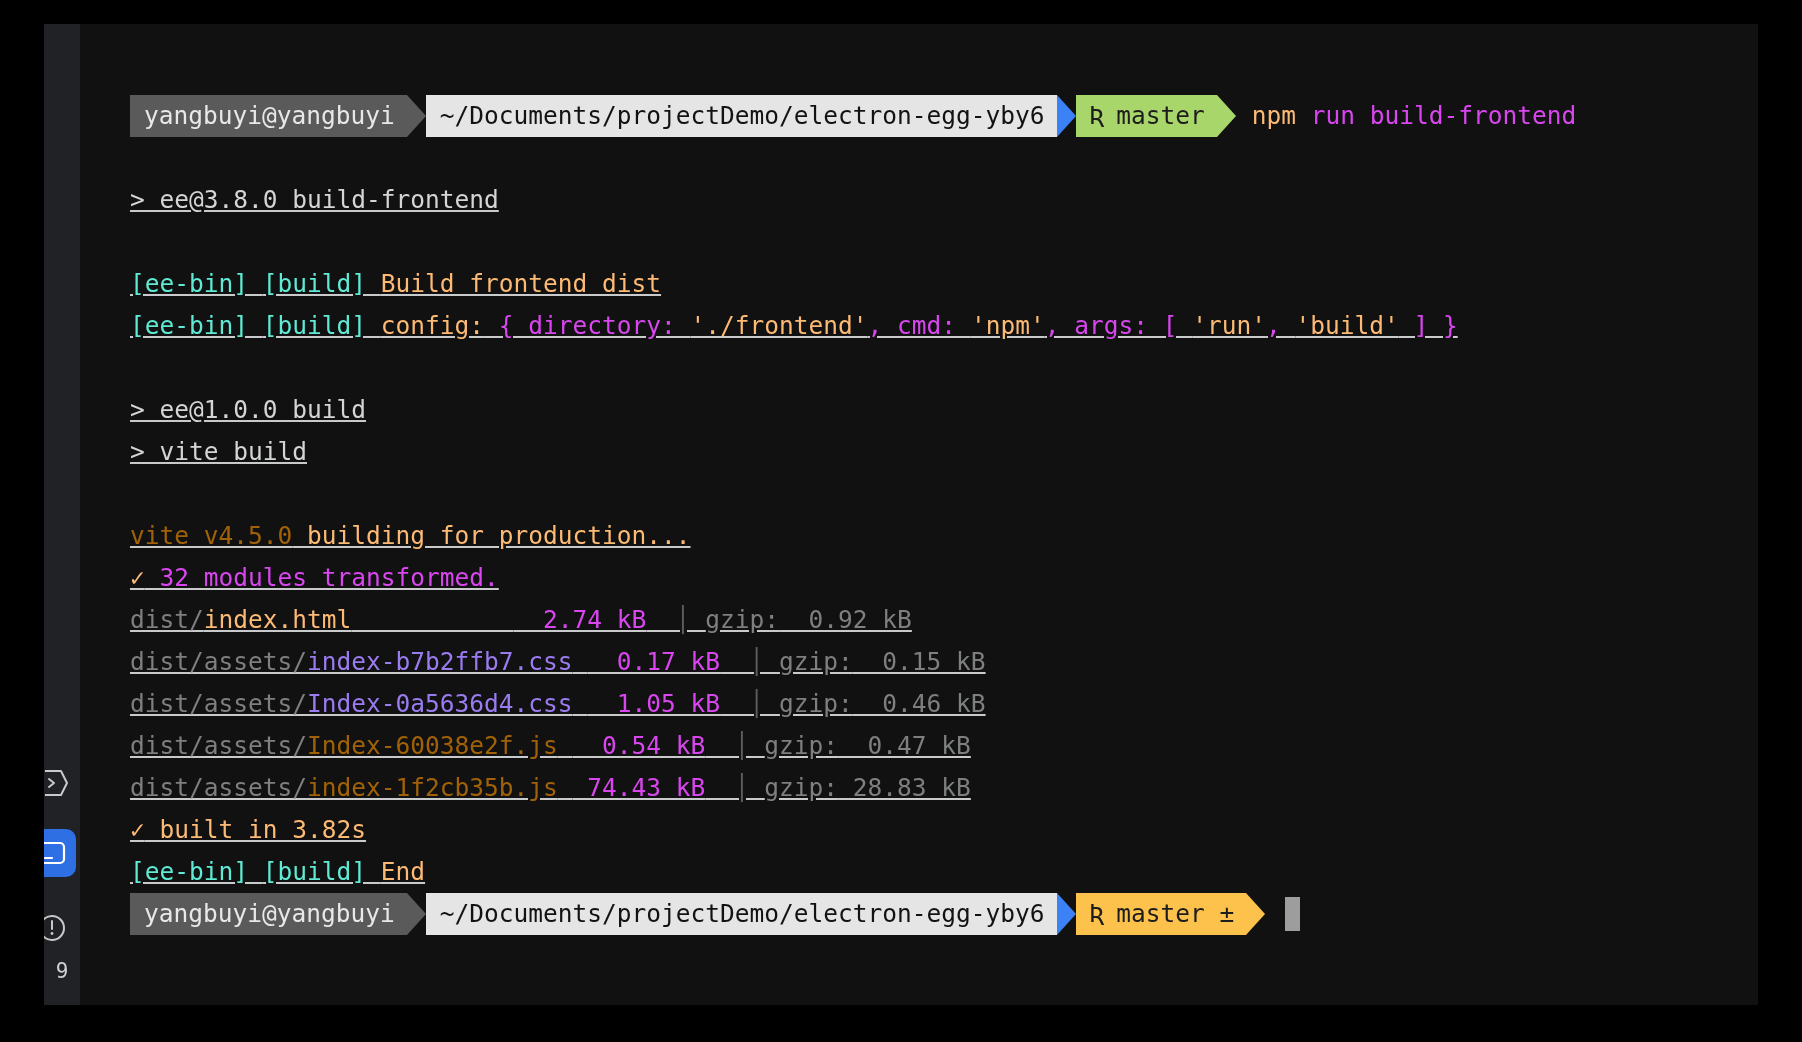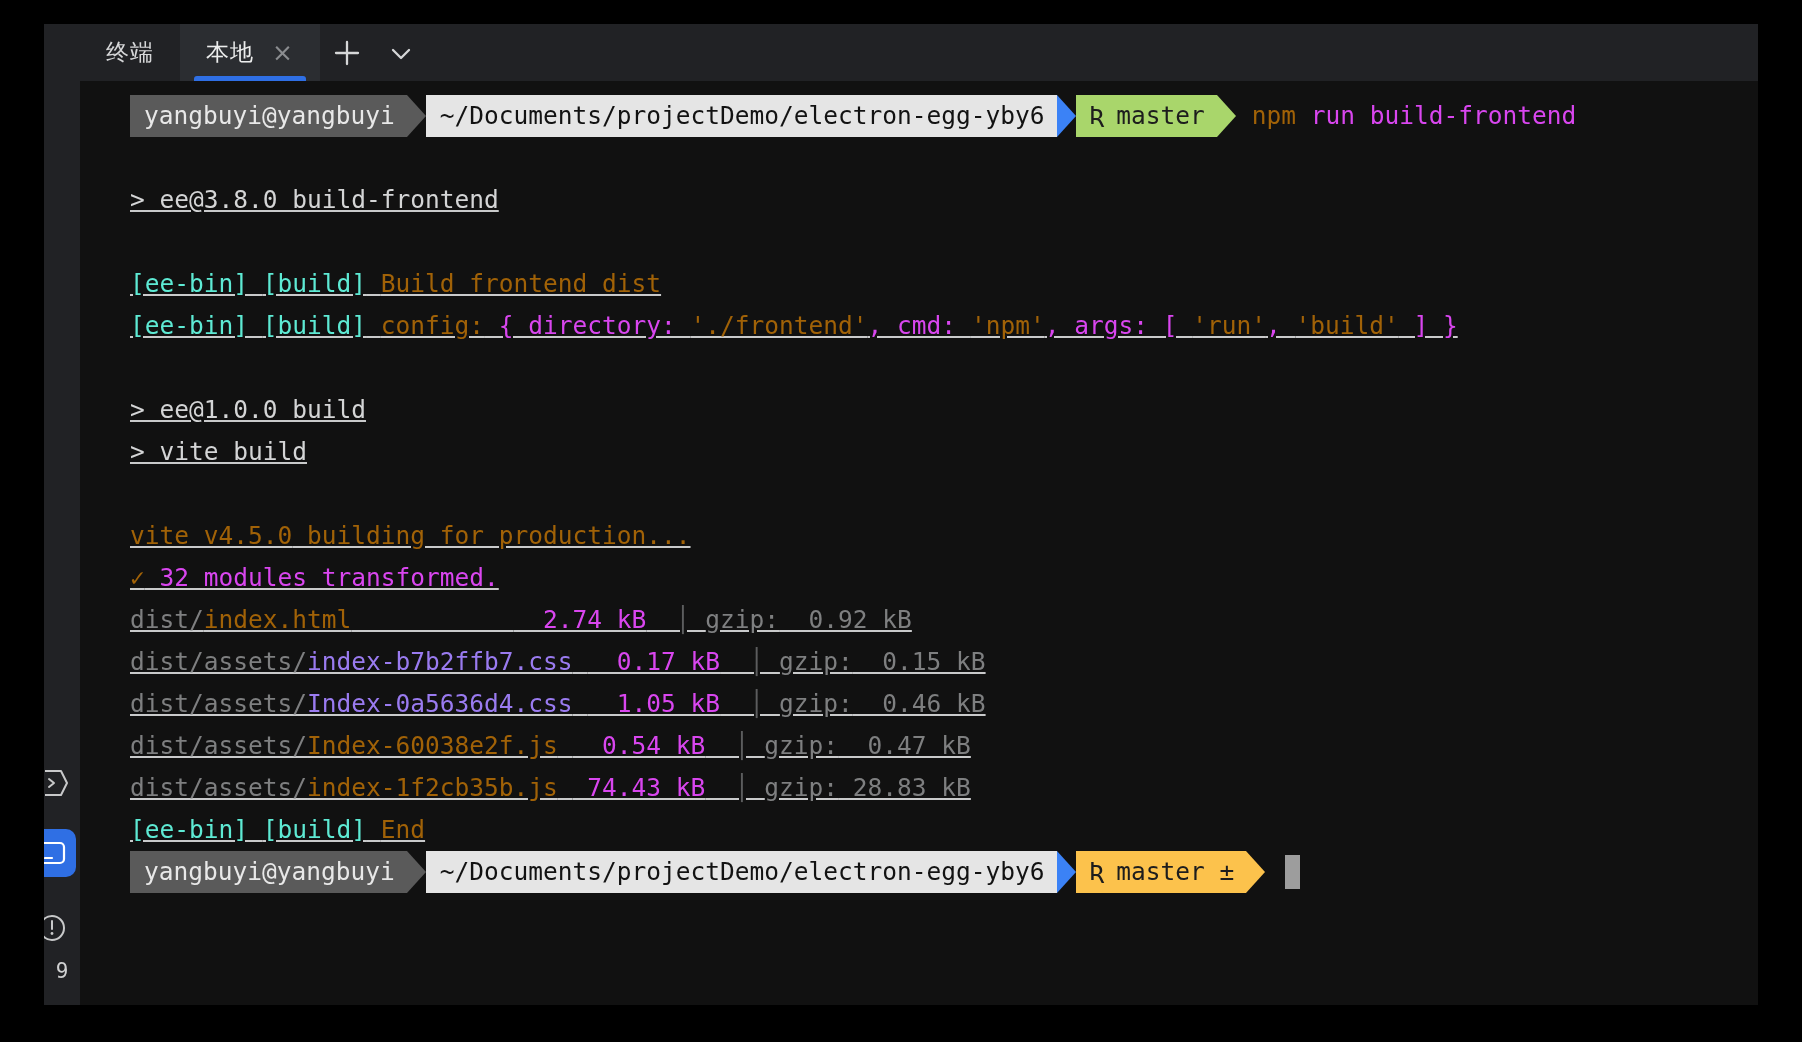--- a/index.html
+++ b/index.html
@@ -187,51 +187,32 @@
     width: 15px;
     height: 34px;
     background: #9d9d9d;
     margin-left: 20px;
   }
 
   
   .c-white  { color: #d4d5d6; }
   .c-gray   { color: #d946ef; margin-top: 23px; }
   .c-dim    { color: #7e7f80; text-align: center; }
-  .c-green  { color: #a16207; }
+  .c-green  { color: #fdba74; }
   .c-blue   { color: #5eead4; }
   .c-cyan   { color: #a16207; }
   .c-purple { color: #9a7bf0; }
   .c-bar    { color: #5c5d5e; }
 </style>
 </head>
 <body>
 
 <div id="root">
   <div id="window">
 
-    <div id="tabbar">
-      <div class="tab inactive">
-        <span>终端</span>
-      </div>
-      <div class="tab active">
-        <span>本地</span>
-        <span class="tab-close">×</span>
-      </div>
-      <div class="tab-btn">
-        <svg width="30" height="30" viewBox="0 0 30 30" aria-hidden="true">
-          <path d="M15 4 V26 M4 15 H26" stroke="#d6d7d8" stroke-width="2.3" fill="none" stroke-linecap="round"></path>
-        </svg>
-      </div>
-      <div class="tab-btn">
-        <svg width="30" height="30" viewBox="0 0 30 30" aria-hidden="true">
-          <path d="M7 12 L15 20 L23 12" stroke="#d6d7d8" stroke-width="2.3" fill="none" stroke-linecap="round" stroke-linejoin="round"></path>
-        </svg>
-      </div>
-    </div>
 
     <div id="rail">
       <div class="rail-icon" style="top:735px;">
         <svg width="34" height="34" viewBox="0 0 34 34" aria-hidden="true">
           <path d="M10 5 L26 5 L32 17 L26 29 L10 29" stroke="#c8c9ca" stroke-width="2" fill="none" stroke-linejoin="round"></path>
           <path d="M14 13 L19 17 L14 21" stroke="#c8c9ca" stroke-width="2" fill="none" stroke-linecap="round" stroke-linejoin="round"></path>
         </svg>
       </div>
       <div class="rail-icon active" style="top:805px;">
         <svg width="34" height="34" viewBox="0 0 34 34" aria-hidden="true">
@@ -280,20 +261,21 @@
 
       <div id="dist-lines">
           <div class="line"><span class="c-dim">dist/</span><span class="c-green">index.html</span><span class="c-gray">           </span><span class="c-gray">  2.74 kB</span><span class="c-bar">  │ </span><span class="c-dim">gzip:</span><span class="c-dim">  0.92 kB</span></div>
           <div class="line"><span class="c-dim">dist/assets/</span><span class="c-purple">index-b7b2ffb7.css</span><span class="c-gray"> </span><span class="c-gray">  0.17 kB</span><span class="c-bar">  │ </span><span class="c-dim">gzip:</span><span class="c-dim">  0.15 kB</span></div>
           <div class="line"><span class="c-dim">dist/assets/</span><span class="c-purple">Index-0a5636d4.css</span><span class="c-gray"> </span><span class="c-gray">  1.05 kB</span><span class="c-bar">  │ </span><span class="c-dim">gzip:</span><span class="c-dim">  0.46 kB</span></div>
           <div class="line"><span class="c-dim">dist/assets/</span><span class="c-cyan">Index-60038e2f.js</span><span class="c-gray"> </span><span class="c-gray">  0.54 kB</span><span class="c-bar">  │ </span><span class="c-dim">gzip:</span><span class="c-dim">  0.47 kB</span></div>
           <div class="line"><span class="c-dim">dist/assets/</span><span class="c-cyan">index-1f2cb35b.js</span><span class="c-gray"> </span><span class="c-gray"> 74.43 kB</span><span class="c-bar">  │ </span><span class="c-dim">gzip:</span><span class="c-dim"> 28.83 kB</span></div>
         </div>
 
       <div id="tail-lines">
+          <div class="line"><span class="c-green">✓</span><span class="c-green"> built in 3.82s</span></div>
           <div class="line"><span class="c-blue">[ee-bin]</span><span class="c-white"> </span><span class="c-blue">[build]</span><span class="c-white"> </span><span class="c-green">End</span></div>
         </div>
 
       <div class="promptline">
         <div class="seg seg-user"><span>yangbuyi@yangbuyi</span></div>
         <div class="seg-arrow seg-user-arrow"></div>
         <div class="seg seg-path"><span>~/Documents/projectDemo/electron-egg-yby6</span></div>
         <div class="seg-arrow seg-path-arrow"></div>
         <div class="seg seg-git-yellow">
           <span style="margin-right:12px;">Ʀ</span>

